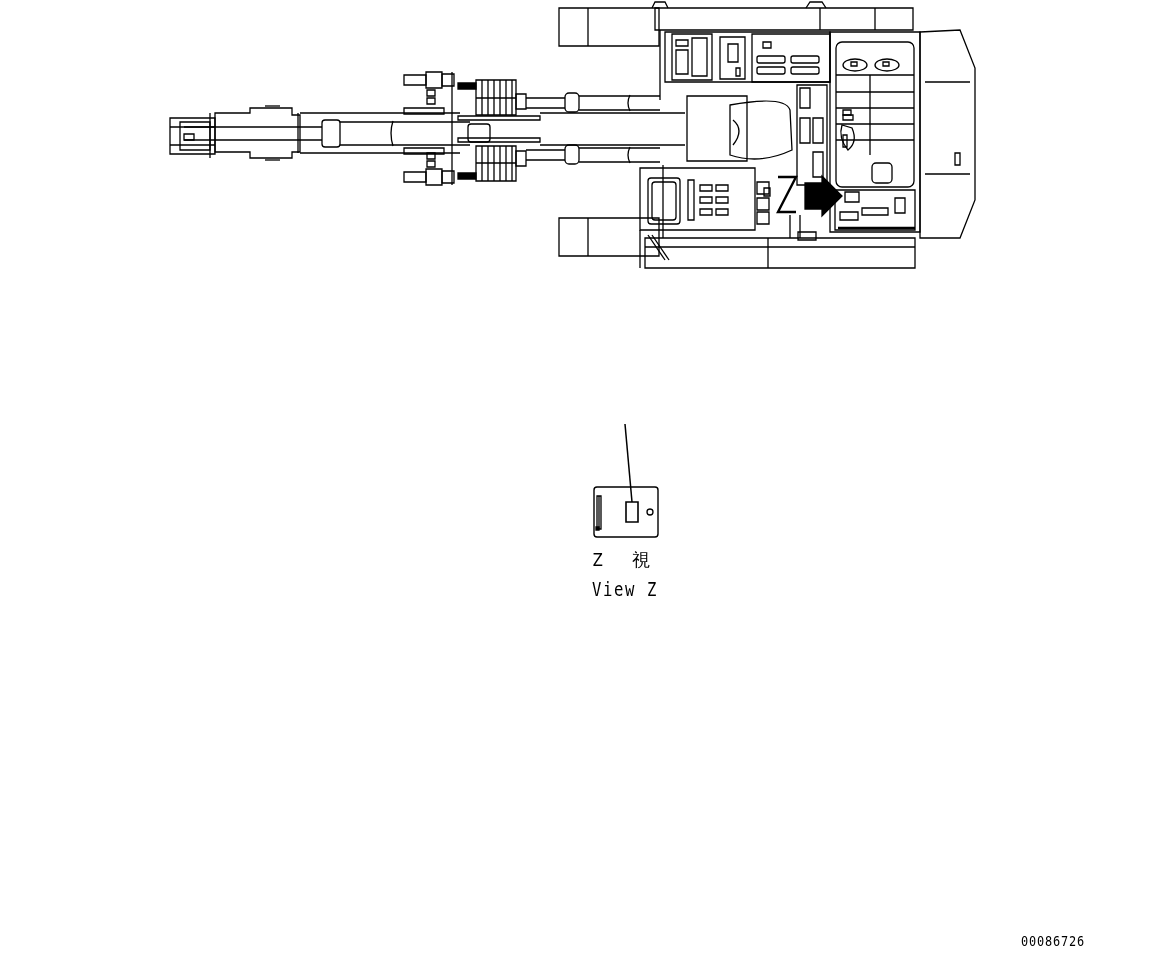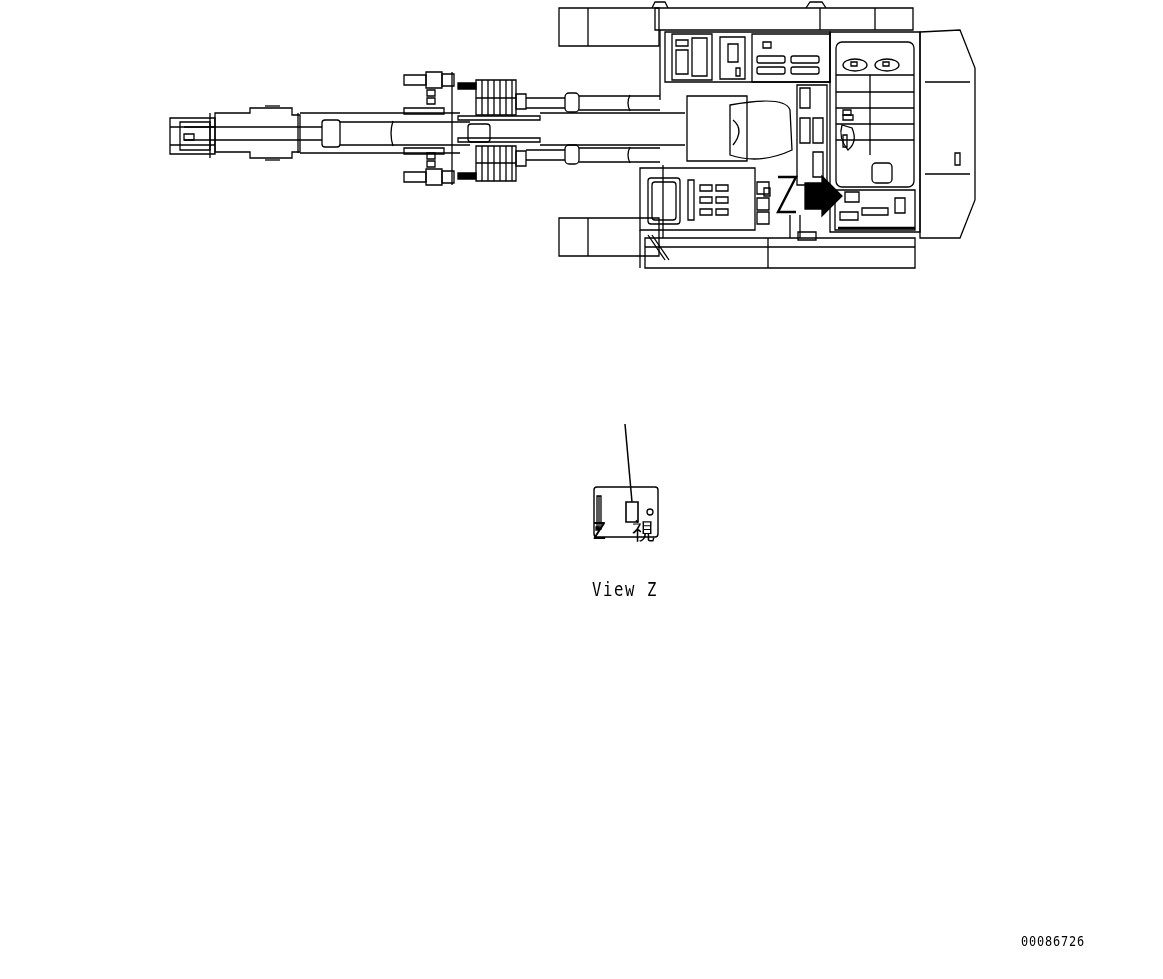--- a/index.html
+++ b/index.html
@@ -1,19 +1,19 @@
 <!DOCTYPE html>
 <html><head>
 <meta charset="utf-8">
 <style>
   html, body { margin: 0; padding: 0; background: #ffffff; }
   body { width: 1163px; height: 979px; position: relative; overflow: hidden; font-family: "DejaVu Sans Mono", monospace; }
   #drawing { position: absolute; left: 0; top: 0; }
   .lbl { position: absolute; font-family: "DejaVu Sans Mono", monospace; color: #000; line-height: 1; white-space: pre; }
-  .view-z-jp { left: 592px; top: 520px; font-size: 23px; letter-spacing: 0; }
+  .view-z-jp { left: 592px; top: 551px; font-size: 18px; letter-spacing: 0; }
   .view-z-jp .z { display: inline-block; width: 40px; }
   .view-z-en { left: 592px; top: 580px; font-size: 19px; transform: scaleX(0.82); transform-origin: left top; letter-spacing: 2px; }
   .drawing-no { left: 1021px; top: 934px; font-size: 14px; letter-spacing: 1px; transform: scaleX(0.85); transform-origin: left top; }
   svg line, svg rect, svg path, svg polyline, svg polygon, svg circle, svg ellipse { vector-effect: non-scaling-stroke; }
 </style>
 </head>
 <body>
 
 <svg id="drawing" width="1163" height="979" viewBox="0 0 1163 979" xmlns="http://www.w3.org/2000/svg">
   <g fill="none" stroke="#000" stroke-width="1.3">

